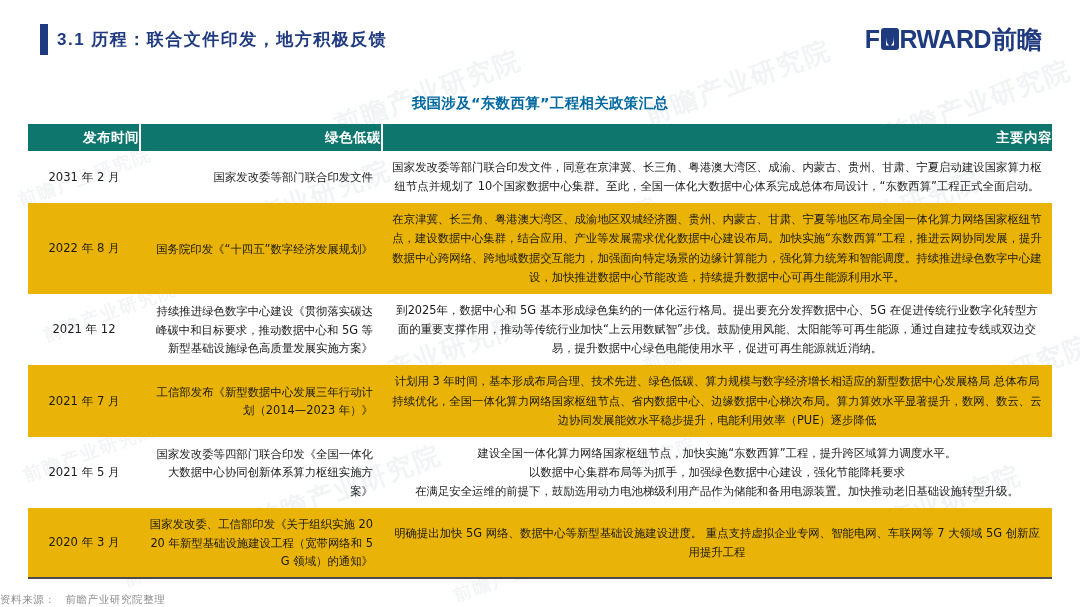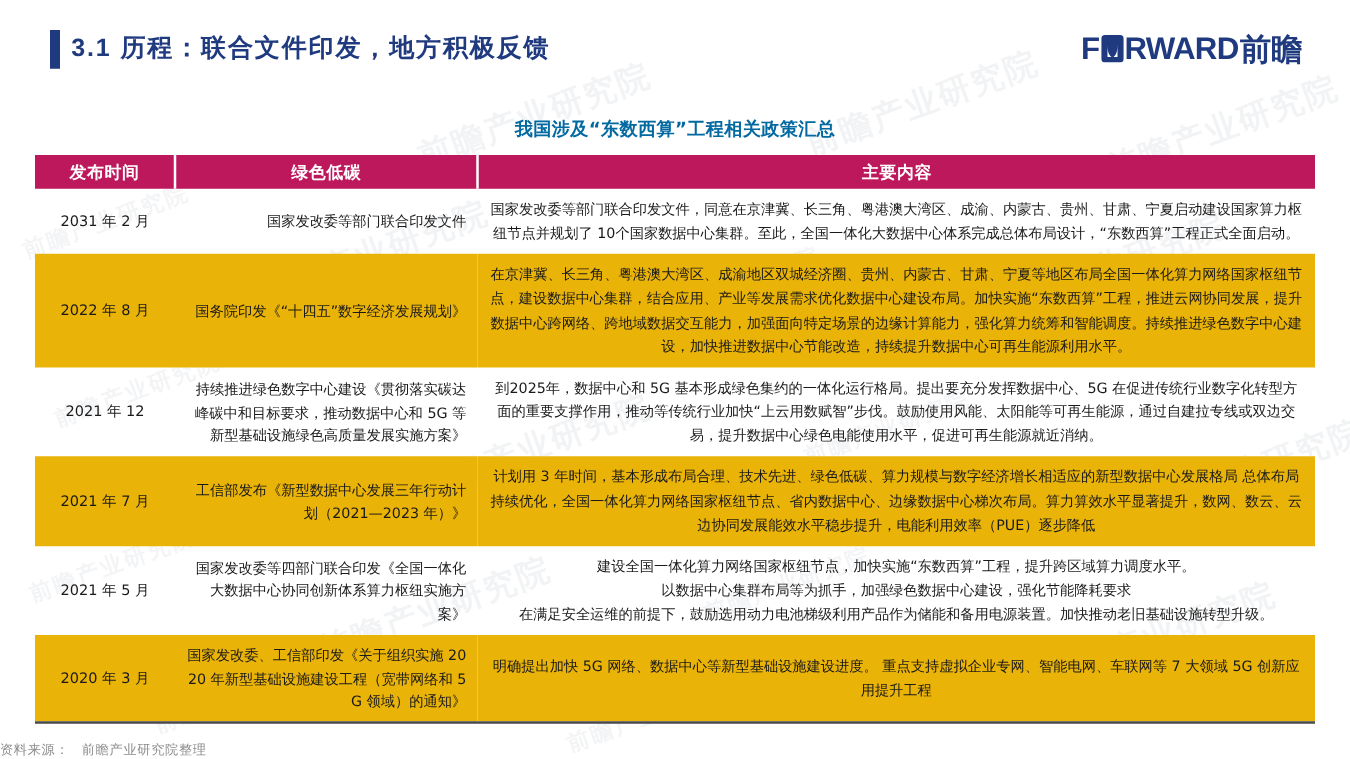--- a/index.html
+++ b/index.html
@@ -58,21 +58,21 @@
     flex: 1 1 auto;
   }
   .accent-bar {
     width: 8px;
     height: 31px;
     background: #1f3a7f;
     margin-right: 9px;
     flex: 0 0 auto;
   }
   .page-title {
-    font-size: 20px;
+    font-size: 17px;
     font-weight: 700;
     color: #1f3a7f;
     letter-spacing: 1.5px;
     line-height: 1;
     white-space: nowrap;
     font-family: "Liberation Sans", "DejaVu Sans", sans-serif;
   }
 
   .logo {
     display: flex;
@@ -128,27 +128,27 @@
     width: 100%;
     border-collapse: collapse;
     table-layout: fixed;
     background: transparent;
   }
   table.policy-table col.c-date  { width: 112px; }
   table.policy-table col.c-doc   { width: 242px; }
   table.policy-table col.c-body  { width: auto; }
 
   thead th {
-    background: #be185d;
+    background: #0f766e;
     color: #ffffff;
     font-size: 13.5px;
     font-weight: 700;
     height: 27px;
     padding: 0;
-    text-align: center;
+    text-align: right;
     border-right: 2px solid #ffffff;
     letter-spacing: 0.5px;
     font-family: "DejaVu Sans", "Liberation Sans", sans-serif;
   }
   thead th:last-child { border-right: none; }
 
   tbody td {
     font-size: 11.4px;
     line-height: 1.62;
     color: #1a1a1a;
@@ -264,21 +264,21 @@
           <td class="cell-doc">国务院印发《“十四五”数字经济发展规划》</td>
           <td class="cell-body">在京津冀、长三角、粤港澳大湾区、成渝地区双城经济圈、贵州、内蒙古、甘肃、宁夏等地区布局全国一体化算力网络国家枢纽节点，建设数据中心集群，结合应用、产业等发展需求优化数据中心建设布局。加快实施“东数西算”工程，推进云网协同发展，提升数据中心跨网络、跨地域数据交互能力，加强面向特定场景的边缘计算能力，强化算力统筹和智能调度。持续推进绿色数字中心建设，加快推进数据中心节能改造，持续提升数据中心可再生能源利用水平。</td>
         </tr>
         <tr>
           <td class="cell-date">2021 年 12</td>
           <td class="cell-doc">持续推进绿色数字中心建设《贯彻落实碳达峰碳中和目标要求，推动数据中心和 5G 等新型基础设施绿色高质量发展实施方案》</td>
           <td class="cell-body">到2025年，数据中心和 5G 基本形成绿色集约的一体化运行格局。提出要充分发挥数据中心、5G 在促进传统行业数字化转型方面的重要支撑作用，推动等传统行业加快“上云用数赋智”步伐。鼓励使用风能、太阳能等可再生能源，通过自建拉专线或双边交易，提升数据中心绿色电能使用水平，促进可再生能源就近消纳。</td>
         </tr>
         <tr class="alt">
           <td class="cell-date">2021 年 7 月</td>
-          <td class="cell-doc">工信部发布《新型数据中心发展三年行动计划（2021—2023 年）》</td>
+          <td class="cell-doc">工信部发布《新型数据中心发展三年行动计划（2014—2023 年）》</td>
           <td class="cell-body">计划用 3 年时间，基本形成布局合理、技术先进、绿色低碳、算力规模与数字经济增长相适应的新型数据中心发展格局 总体布局持续优化，全国一体化算力网络国家枢纽节点、省内数据中心、边缘数据中心梯次布局。算力算效水平显著提升，数网、数云、云边协同发展能效水平稳步提升，电能利用效率（PUE）逐步降低</td>
         </tr>
         <tr>
           <td class="cell-date">2021 年 5 月</td>
           <td class="cell-doc">国家发改委等四部门联合印发《全国一体化大数据中心协同创新体系算力枢纽实施方案》</td>
           <td class="cell-body" style="white-space:pre-line;">建设全国一体化算力网络国家枢纽节点，加快实施“东数西算”工程，提升跨区域算力调度水平。
 以数据中心集群布局等为抓手，加强绿色数据中心建设，强化节能降耗要求
 在满足安全运维的前提下，鼓励选用动力电池梯级利用产品作为储能和备用电源装置。加快推动老旧基础设施转型升级。</td>
         </tr>
         <tr class="alt">

